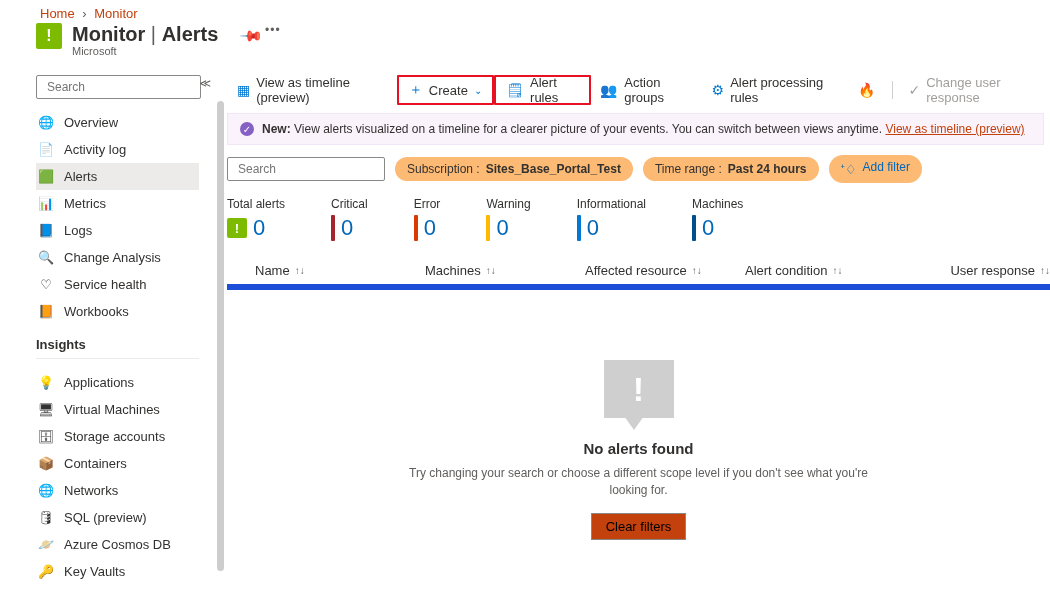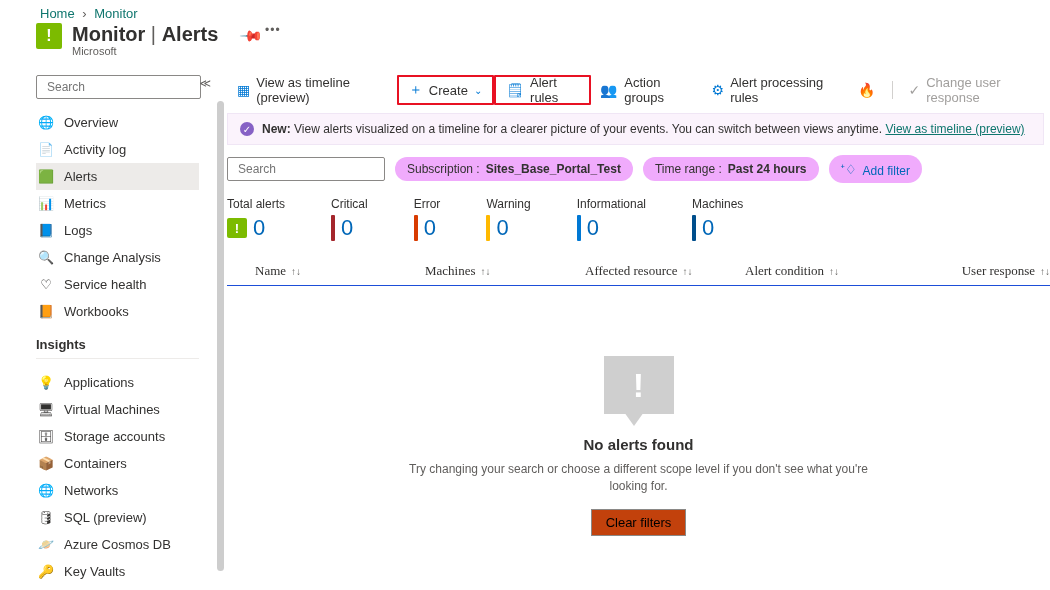--- a/index.html
+++ b/index.html
@@ -1,17 +1,17 @@
 <!DOCTYPE html>
 <html><head>
 <meta charset="utf-8">
 <style>
 * { box-sizing: border-box; margin: 0; padding: 0; }
 body { font-family: "Segoe UI", -apple-system, sans-serif; font-size: 13px; color: #323130; background: #fff; width: 1050px; height: 590px; overflow: hidden; }
-a { color: #0f766e; text-decoration: none; cursor: pointer; }
+a { color: #c2410c; text-decoration: none; cursor: pointer; }
 
 .breadcrumb { padding: 6px 0 2px 40px; font-size: 13px; }
 .breadcrumb .chev { color: #605e5c; margin: 0 4px; }
 
 .header { display: flex; padding: 0 0 0 36px; height: 48px; }
 .header-icon { width: 26px; height: 26px; background:#7cbb00; border-radius:2px; display:flex;align-items:center;justify-content:center;color:#fff;font-weight:bold;font-size:16px; margin-right:10px; position:relative;}
 .header-icon::after{content:"!";}
 .title-block { line-height:1.1;}
 .title { font-size: 20px; font-weight: 600; color:#323130;}
 .title .sep { font-weight:400; color:#605e5c;}
@@ -44,40 +44,40 @@
 .disabled { color:#a19f9d;}
 .disabled .ic { color:#a19f9d;}
 
 .banner { margin:4px 6px 10px 0; background:#fbf3fc; border:1px solid #f0e6f5; padding:8px 12px; font-size:12px; display:flex; align-items:center; gap:8px;}
 .banner .dot { width:14px;height:14px;border-radius:50%;background:#8661c5;color:#fff;display:flex;align-items:center;justify-content:center;font-size:10px;}
 .banner b { font-weight:600;}
 .banner a { text-decoration:underline;}
 
 .filters { display:flex; align-items:center; gap:10px; margin-bottom:14px;}
 .filters .search-box { width:158px;}
-.pill { background:#f0abfc; border-radius:14px; padding:5px 12px; font-size:12px; color:#323130; cursor:pointer; display:flex; align-items:flex-end; gap:6px;}
+.pill { background:#fdba74; border-radius:14px; padding:5px 12px; font-size:12px; color:#323130; cursor:pointer; display:flex; align-items:flex-start; gap:6px;}
 .pill b { font-weight:600;}
 .pill .x { color:#605e5c; font-size:11px;}
 .addpill { color:#0067b8;}
 .addpill .ic { font-size:13px;}
 
 .stats { display:flex; gap:46px; margin-bottom:16px;}
 .stat { }
 .stat .lbl { font-size:12px; color:#323130; margin-bottom:4px;}
 .stat .val { display:flex; align-items:center; gap:6px; font-size:22px; color:#0067b8; font-weight:400;}
 .stat .bar { width:4px; height:26px; border-radius:1px;}
 .bar-total { width:20px;height:20px;background:#7cbb00;border-radius:2px;display:flex;align-items:center;justify-content:center;color:#fff;font-weight:bold;font-size:13px;}
 .bar-total::after{content:"!";}
 .bar-crit { background:#a4262c;}
 .bar-err { background:#d83b01;}
 .bar-warn { background:#ffb900;}
 .bar-info { background:#0078d4;}
 .bar-verb { background:#004e8c;}
 
-.tablehead { display:flex; border-bottom:1px solid #1d4ed8; padding:6px 0; font-size:13px; color:#323130;font-family:Liberation Serif, serif;}
+.tablehead { display:flex; border-bottom:6px solid #1d4ed8; padding:6px 0; font-size:13px; color:#323130;}
 .th { display:flex; align-items:center; gap:5px;}
 .sort { font-size:10px; color:#605e5c;}
 
 .empty { display:flex; flex-direction:column; align-items:center; margin:70px auto 0; max-width:480px; text-align:center;}
 .empty-ic { width:70px; height:58px; background:#cfcfcf; position:relative; display:flex;align-items:center;justify-content:center;}
 .empty-ic::after { content:""; position:absolute; bottom:-12px; left:20px; width:0;height:0; border-left:10px solid transparent; border-right:10px solid transparent; border-top:14px solid #cfcfcf;}
 .empty-ic span { color:#fff; font-size:34px; font-weight:bold;}
 .empty h3 { margin-top:22px; font-size:15px; font-weight:600;}
 .empty p { margin-top:8px; font-size:12px; color:#605e5c; line-height:1.4;}
 .clearbtn { margin-top:14px; border:1px solid #8a8886; background:#c2410c; padding:5px 14px; font-size:13px; cursor:pointer;}

